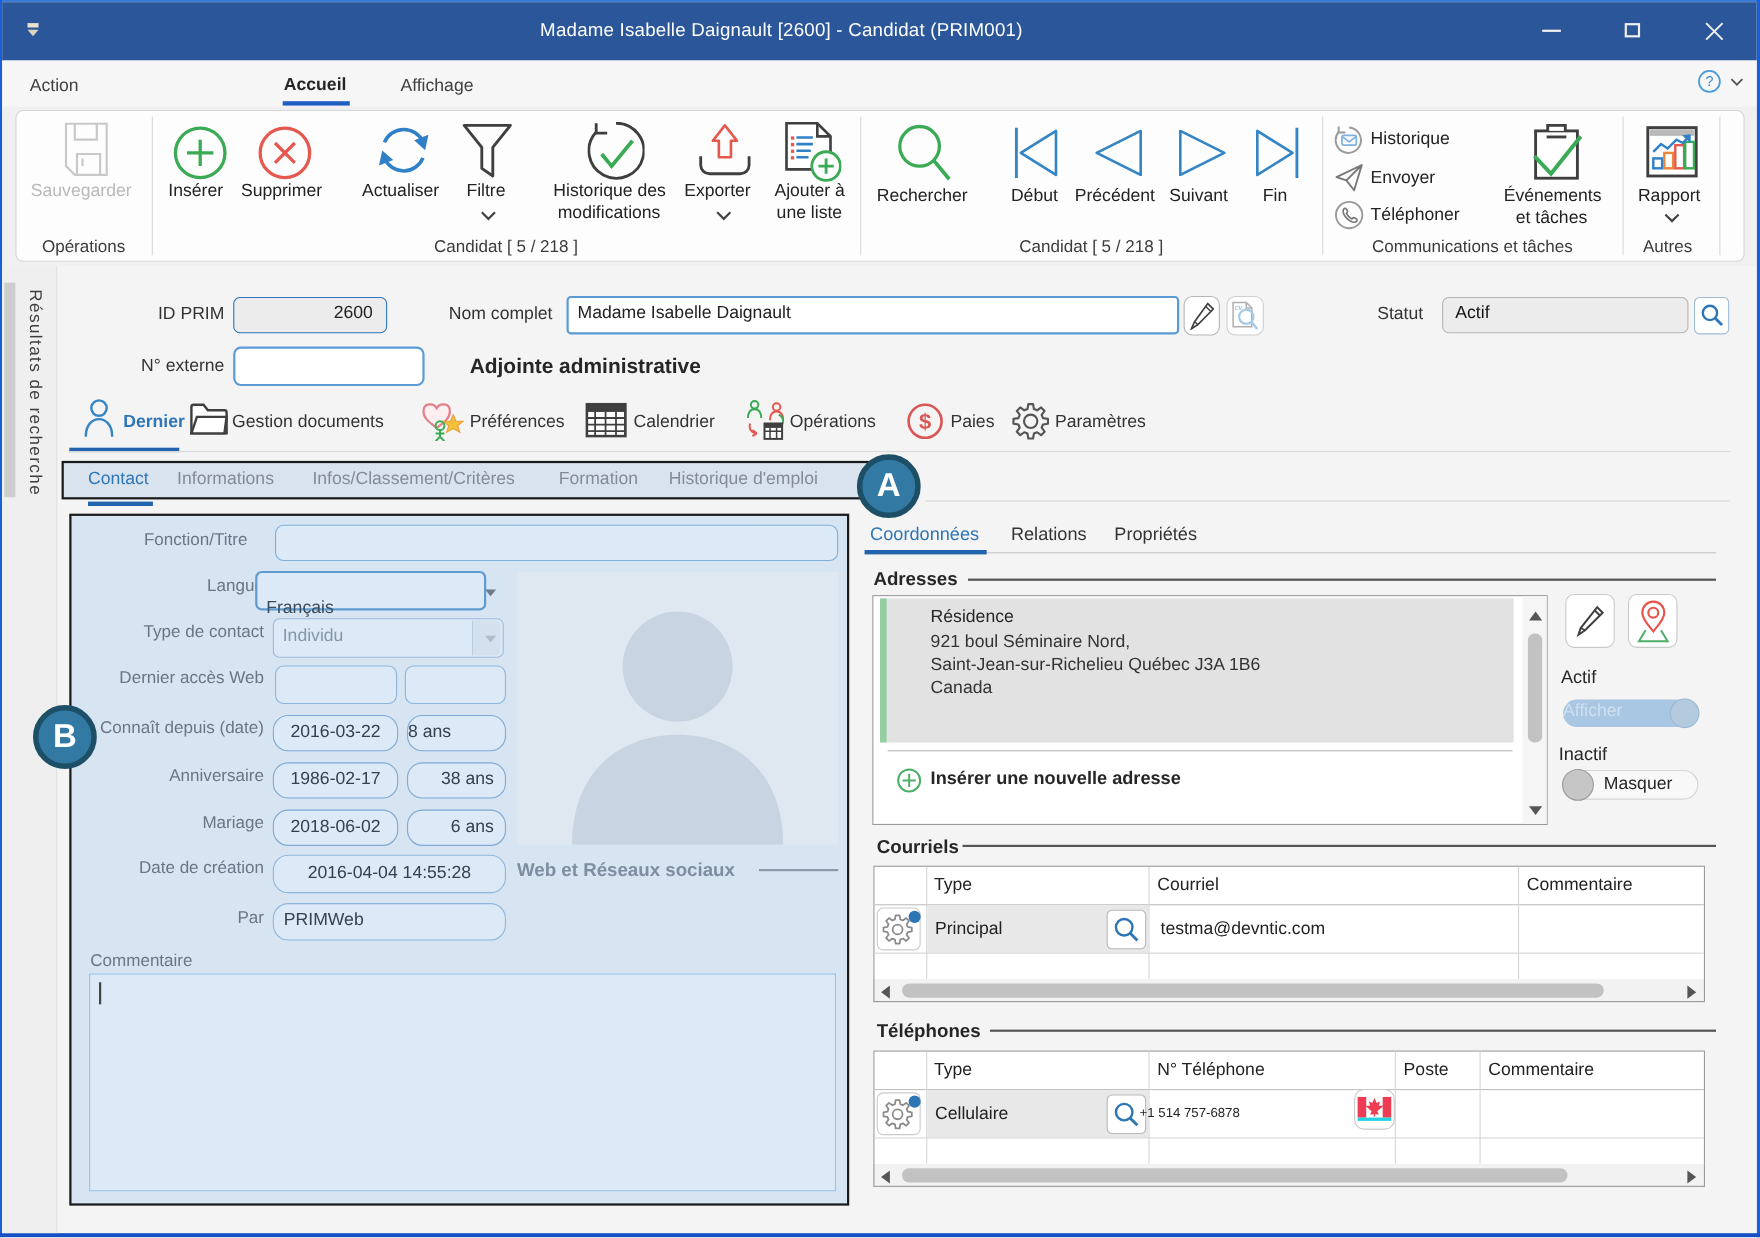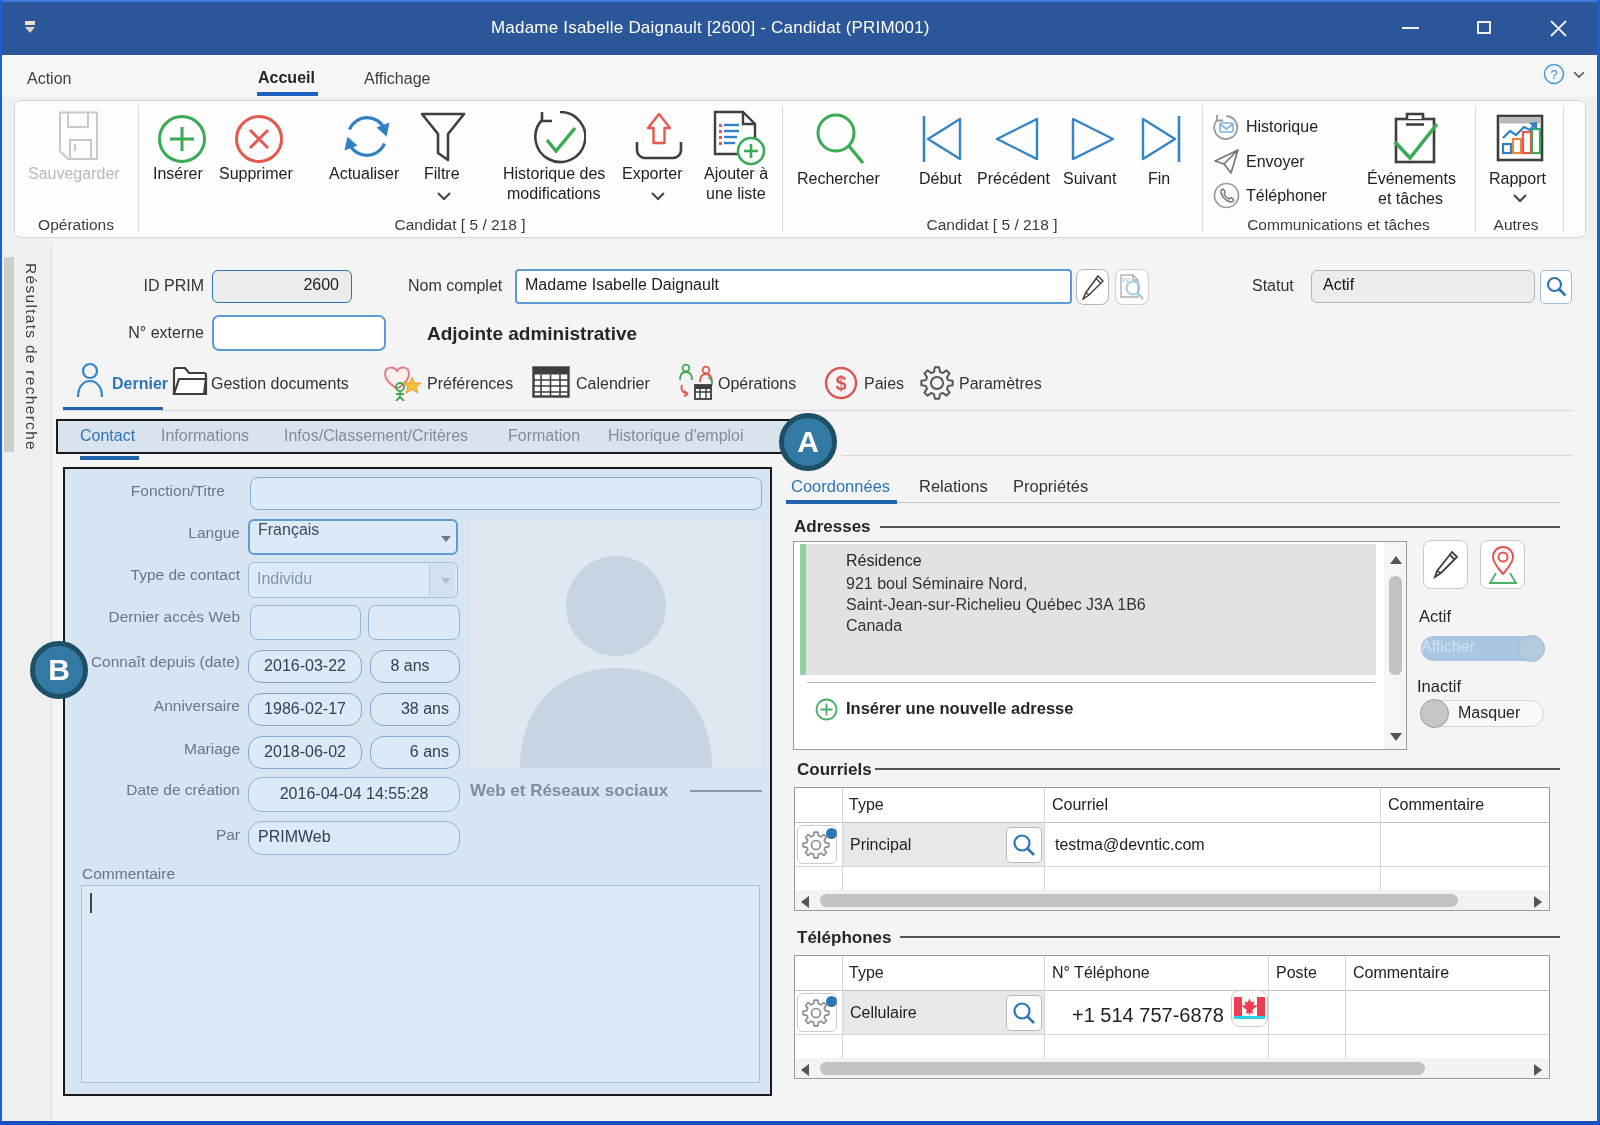--- a/index.html
+++ b/index.html
@@ -306,32 +306,32 @@
 <div class="lbl tabgray" style="left:608px;top:427px;font-size:16px">Historique d'emploi</div>
 
 <div class="a" style="left:779px;top:413px;width:58px;height:58px;border-radius:50%;background:#3279a4;border:5px solid #1d4f66;color:#fff;font-weight:bold;font-size:30px;text-align:center;line-height:47px">A</div>
 
 <div class="a" style="left:63px;top:467px;width:709px;height:629px;background:#d7e4f2;border:2px solid #1a1a1a"></div>
 
 <div class="a" style="left:30px;top:641px;width:58px;height:58px;border-radius:50%;background:#3279a4;border:5px solid #1d4f66;color:#fff;font-weight:bold;font-size:30px;text-align:center;line-height:47px">B</div>
 <div class="flab" style="left:85px;top:482px;width:140px">Fonction/Titre</div>
 <div class="bbox" style="left:250px;top:477px;width:512px;height:33px;border-color:#7fb0d8;border-radius:8px"></div>
 <div class="flab" style="left:100px;top:524px;width:140px">Langue</div>
-<div class="bbox" style="left:248px;top:519px;width:210px;height:36px;border:2px solid #5f9bd0;border-radius:6px;padding:0 0 0 8px;color:#3c4c5c">Français</div>
+<div class="bbox" style="left:232px;top:519px;width:210px;height:36px;border:2px solid #5f9bd0;border-radius:6px;padding:23px 0 0 8px;color:#3c4c5c">Français</div>
 <div class="a" style="left:441px;top:536px;width:0;height:0;border-left:5px solid transparent;border-right:5px solid transparent;border-top:6px solid #6b7b8b"></div>
 <div class="flab" style="left:100px;top:566px;width:140px">Type de contact</div>
 <div class="bbox" style="left:248px;top:562px;width:210px;height:36px;border-color:#9dbcd9;border-radius:6px;padding:7px 0 0 8px;color:#8496a9">Individu</div>
 <div class="a" style="left:429px;top:564px;width:26px;height:32px;background:#d3e1ef;border-left:1px solid #b9cde0;border-radius:0 5px 5px 0"></div>
 <div class="a" style="left:441px;top:578px;width:0;height:0;border-left:5px solid transparent;border-right:5px solid transparent;border-top:6px solid #aebecb"></div>
 <div class="flab" style="left:100px;top:608px;width:140px">Dernier accès Web</div>
 <div class="bbox" style="left:250px;top:605px;width:111px;height:35px;border-radius:8px"></div>
 <div class="bbox" style="left:368px;top:605px;width:92px;height:35px;border-radius:8px"></div>
 <div class="flab" style="left:80px;top:653px;width:160px">Connaît depuis (date)</div>
 <div class="bbox" style="left:248px;top:650px;width:114px;height:33px;border-color:#7fa8d3;text-align:center;padding-top:6px">2016-03-22</div>
-<div class="bbox" style="left:370px;top:650px;width:90px;height:33px;border-color:#7fa8d3;text-align:center;padding:6px 10px 0 0">8 ans</div>
+<div class="bbox" style="left:370px;top:650px;width:90px;height:33px;border-color:#7fa8d3;text-align:left;padding:6px 10px 0 0">8 ans</div>
 <div class="flab" style="left:100px;top:697px;width:140px">Anniversaire</div>
 <div class="bbox" style="left:248px;top:693px;width:114px;height:33px;border-color:#7fa8d3;text-align:center;padding-top:6px">1986-02-17</div>
 <div class="bbox" style="left:370px;top:693px;width:90px;height:33px;border-color:#7fa8d3;text-align:right;padding:6px 10px 0 0">38 ans</div>
 <div class="flab" style="left:100px;top:740px;width:140px">Mariage</div>
 <div class="bbox" style="left:248px;top:736px;width:114px;height:33px;border-color:#7fa8d3;text-align:center;padding-top:6px">2018-06-02</div>
 <div class="bbox" style="left:370px;top:736px;width:90px;height:33px;border-color:#7fa8d3;text-align:right;padding:6px 10px 0 0">6 ans</div>
 <div class="flab" style="left:80px;top:781px;width:160px">Date de création</div>
 <div class="bbox" style="left:248px;top:777px;width:212px;height:35px;text-align:center;padding-top:7px">2016-04-04 14:55:28</div>
 <div class="flab" style="left:100px;top:826px;width:140px">Par</div>
 <div class="bbox" style="left:248px;top:821px;width:212px;height:34px;padding:6px 0 0 9px">PRIMWeb</div>
@@ -444,21 +444,21 @@
       <path d="M26.9 12.2 L26.9 15.8 L23.2 16.4 L22.2 18.8 L24.4 21.8 L21.8 24.4 L18.8 22.2 L16.4 23.2 L15.8 26.9 L12.2 26.9 L11.6 23.2 L9.2 22.2 L6.2 24.4 L3.6 21.8 L5.8 18.8 L4.8 16.4 L1.1 15.8 L1.1 12.2 L4.8 11.6 L5.8 9.2 L3.6 6.2 L6.2 3.6 L9.2 5.8 L11.6 4.8 L12.2 1.1 L15.8 1.1 L16.4 4.8 L18.8 5.8 L21.8 3.6 L24.4 6.2 L22.2 9.2 L23.2 11.6 Z" fill="none" stroke="#8a8a8a" stroke-width="1.6" stroke-linejoin="round"></path>
       <circle cx="14" cy="14" r="4.5" fill="none" stroke="#8a8a8a" stroke-width="1.6"></circle>
     </svg>
 <div class="a" style="left:826px;top:996px;width:11px;height:11px;border-radius:50%;background:#2e75b6"></div>
 <div class="lbl" style="left:850px;top:1004px;font-size:16px">Cellulaire</div>
 <div class="a" style="left:1006px;top:995px;width:36px;height:36px;background:#fff;border:1px solid #b9b9b9;border-radius:5px"></div>
 <svg class="a" style="left:1012px;top:1001px" width="24" height="24" viewBox="0 0 24 24">
       <circle cx="10" cy="10" r="7.5" fill="none" stroke="#2e75b6" stroke-width="2.2"></circle>
       <path d="M15.5 15.5 L22 22" stroke="#2e75b6" stroke-width="2.6"></path>
     </svg>
-<div class="lbl" style="left:1072px;top:1004px;font-size:20px">+1 514 757-6878</div>
+<div class="lbl" style="left:1036px;top:1004px;font-size:12px">+1 514 757-6878</div>
 
 <div class="a" style="left:1231px;top:990px;width:37px;height:37px;background:#fff;border:1px solid #c9c9c9;border-radius:9px"></div>
 <svg class="a" style="left:1234px;top:997px" width="31" height="22" viewBox="0 0 31 22">
       <rect width="31" height="22" fill="#fdfdfd"></rect>
       <rect width="8" height="19" fill="#ee3d52"></rect>
       <rect x="23" width="8" height="19" fill="#ee3d52"></rect>
       <path d="M15.5 3 L17 6.5 L19.5 5.5 L18.5 9 L22 9 L17.3 13 L18.3 15.5 L15.5 14.8 L12.7 15.5 L13.7 13 L9 9 L12.5 9 L11.5 5.5 L14 6.5 Z M15.5 14.5 V18" fill="#ee3d52" stroke="#ee3d52" stroke-width="1.4"></path>
       <rect y="19" width="31" height="3" fill="#25d3e2"></rect>
     </svg>
 

